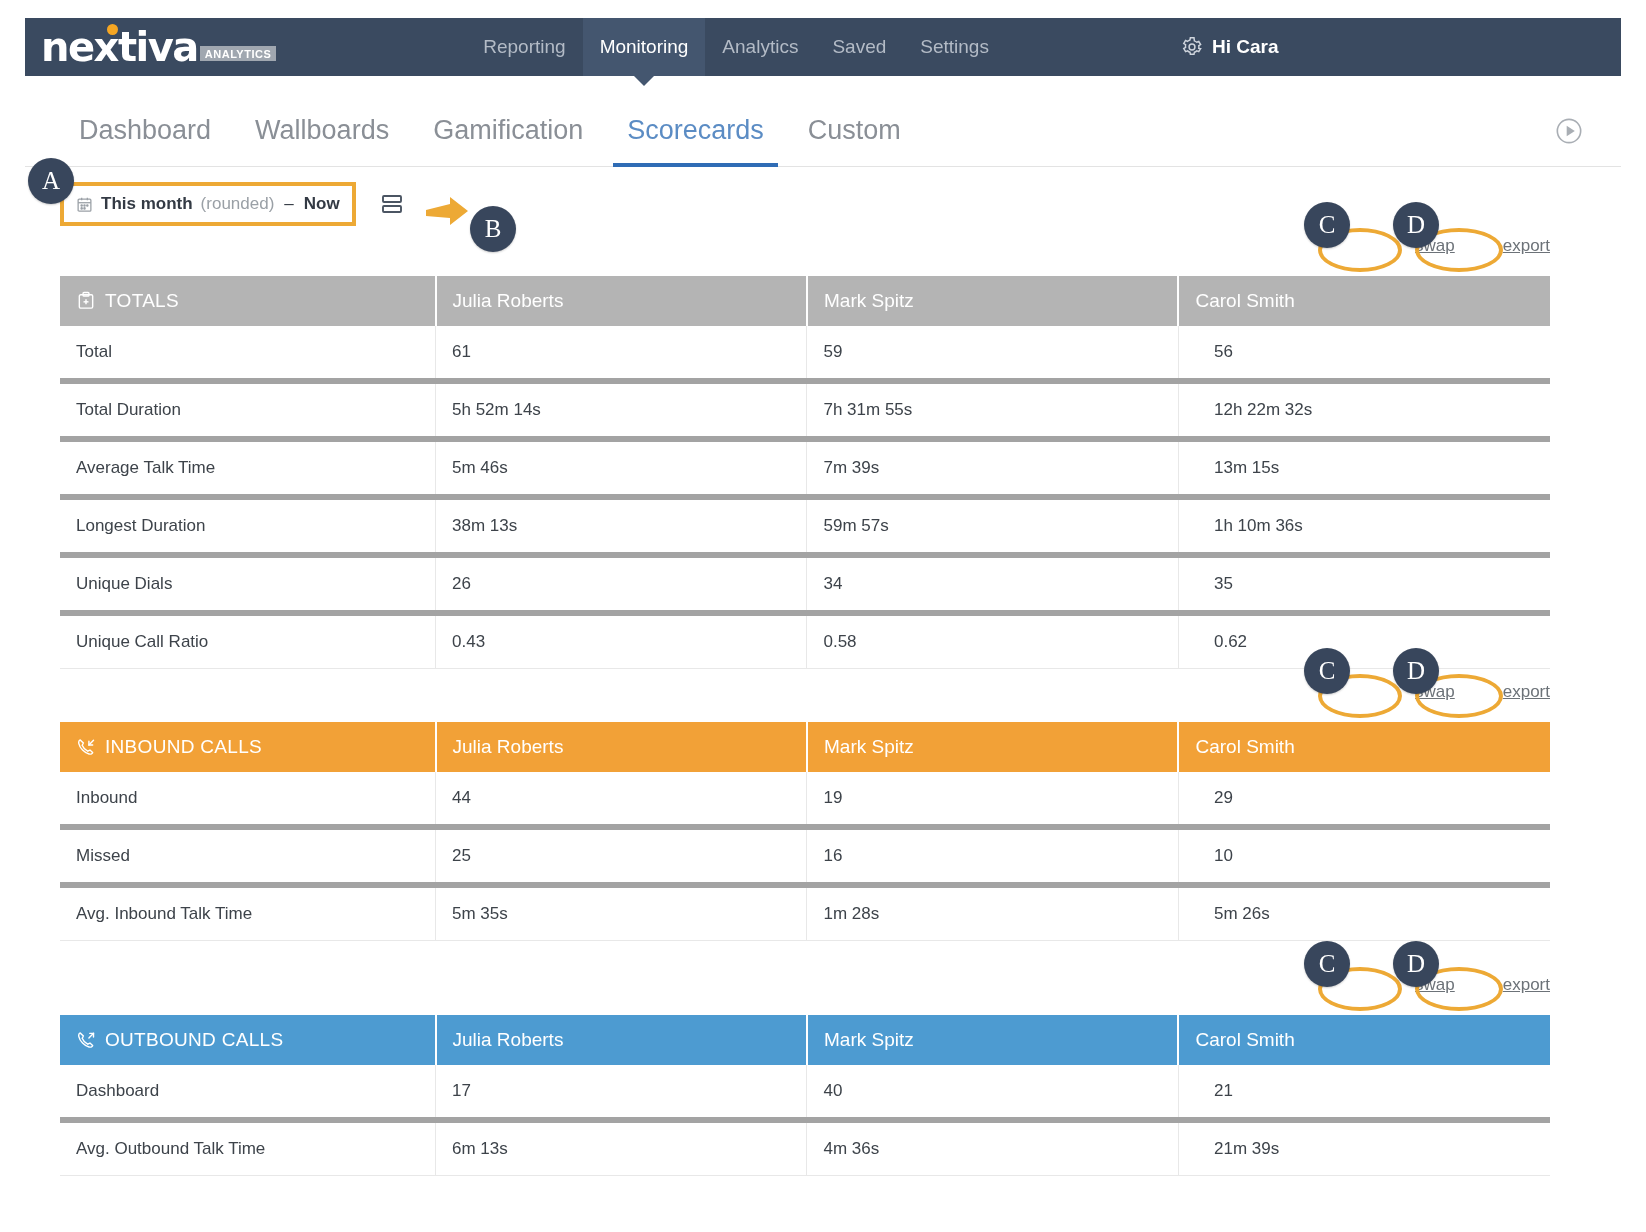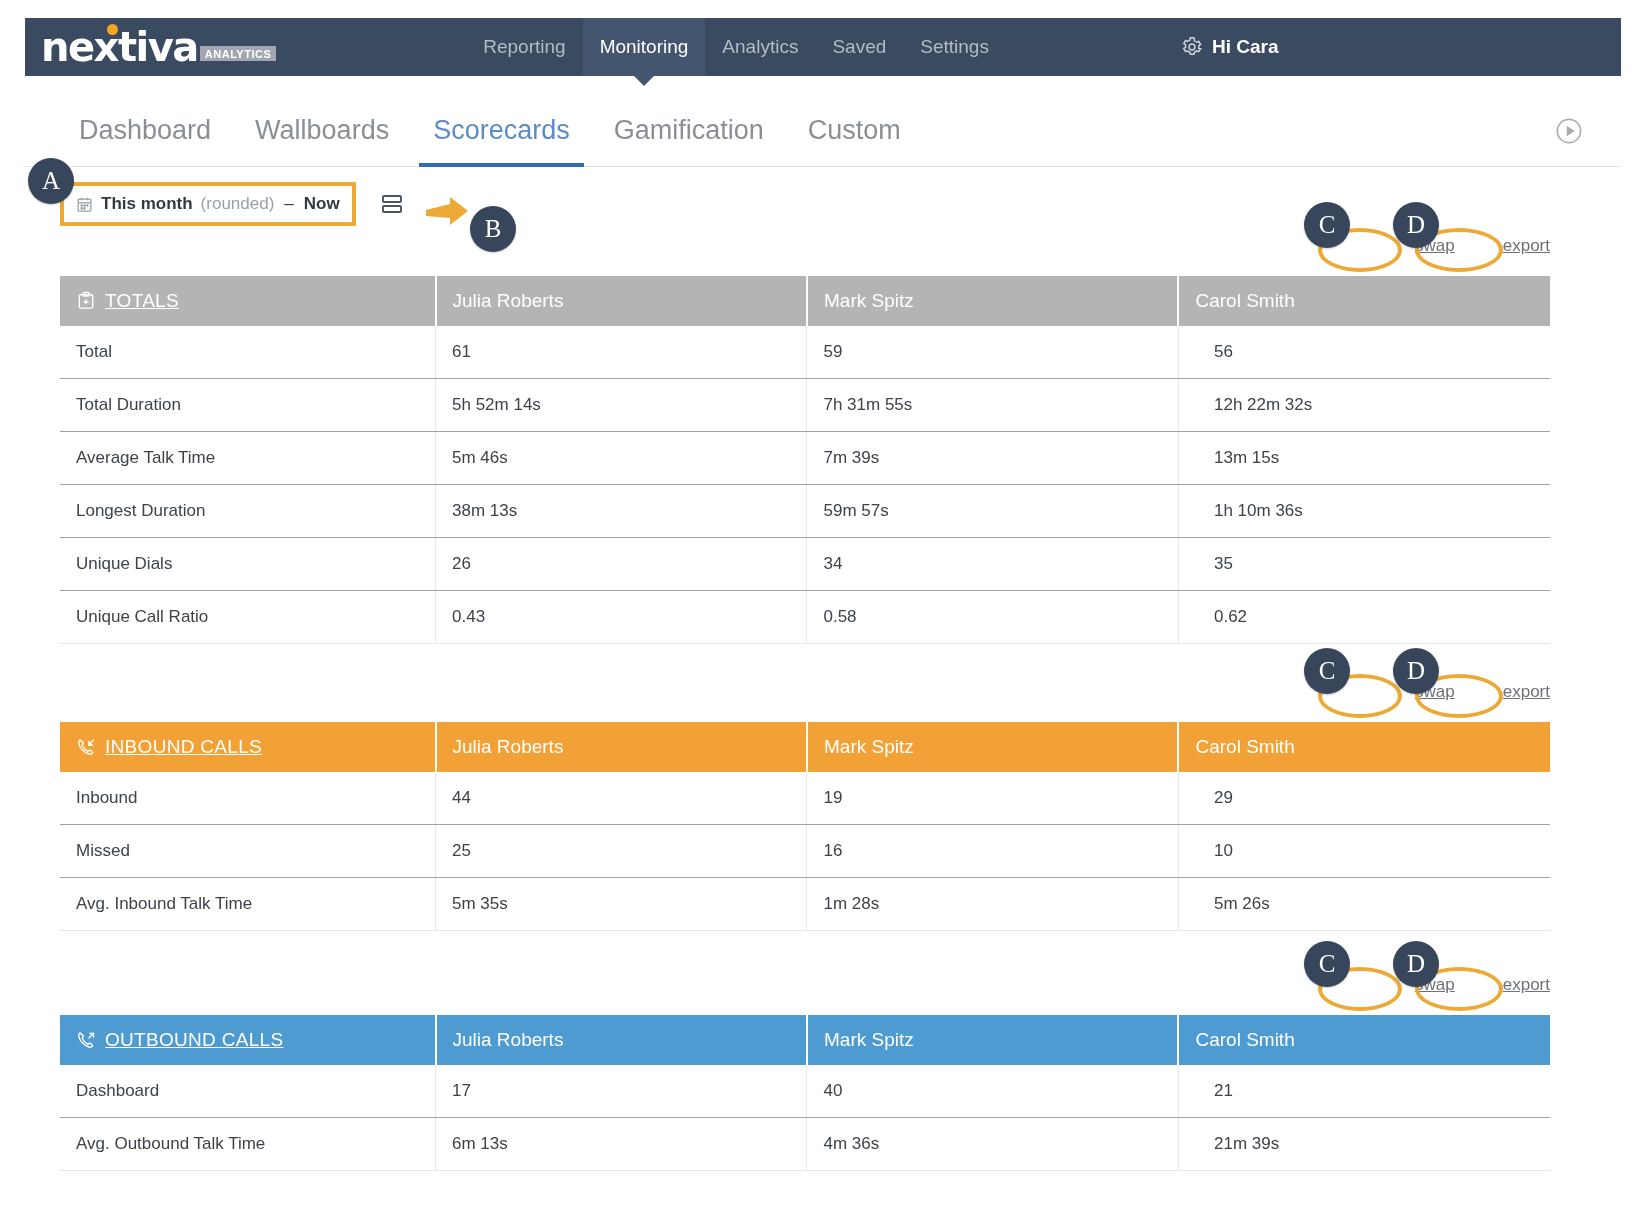--- a/index.html
+++ b/index.html
@@ -103,25 +103,25 @@
   .link {
     font-size: 17px; color: #6c7278; text-decoration: underline; cursor: pointer;
   }
   table.sc { width: 1490px; border-collapse: collapse; table-layout: fixed; }
   table.sc th {
     text-align: left; color: #ffffff; font-size: 19px; font-weight: 400;
     padding: 14px 16px; height: 50px; border-right: 2px solid #ffffff;
     white-space: nowrap;
   }
   table.sc th:last-child { border-right: none; }
-  table.sc th.head-label { font-weight: 400; letter-spacing: 0.3px; text-decoration: underline; }
+  table.sc th.head-label { font-weight: 400; letter-spacing: 0.3px; }
   table.sc th .th-inner { display: flex; align-items: center; gap: 9px; }
   table.sc td {
     font-size: 17px; color: #3d434a; padding: 16px 16px; height: 50px;
-    border-bottom: 1px solid #a3a3a3; border-right: 1px solid #e8e8e8;
+    border-bottom: 6px solid #a3a3a3; border-right: 1px solid #e8e8e8;
     background: #ffffff;
   }
   table.sc td:last-child { border-right: none; padding-left: 35px; }
   table.sc tr:last-child td { border-bottom: 1px solid #e8e8e8; }
   table.sc.totals th { background: #b4b4b4; }
   table.sc.inbound th { background: #f2a137; }
   table.sc.outbound th { background: #4d9bd1; }
   .col-label { width: 375px; }
   .col-data { width: 371px; }
   .hdr-icon { width: 20px; height: 20px; flex: 0 0 auto; }
@@ -153,22 +153,22 @@
           <path d="M19.4 13.5a7.8 7.8 0 0 0 0-3l2-1.2-2-3.4-2.2.9a7.8 7.8 0 0 0-2.6-1.5L14.2 2h-4l-.4 2.3a7.8 7.8 0 0 0-2.6 1.5l-2.2-.9-2 3.4 2 1.2a7.8 7.8 0 0 0 0 3l-2 1.2 2 3.4 2.2-.9a7.8 7.8 0 0 0 2.6 1.5l.4 2.3h4l.4-2.3a7.8 7.8 0 0 0 2.6-1.5l2.2.9 2-3.4z"></path>
         </svg>
       </span>
       <span class="hi-user">Hi Cara</span>
     </div>
   </div>
 
   <div class="subtabs">
     <div class="subtab">Dashboard</div>
     <div class="subtab">Wallboards</div>
+    <div class="subtab">Gamification</div>
     <div class="subtab active">Scorecards</div>
-    <div class="subtab">Gamification</div>
     <div class="subtab">Custom</div>
     <span class="play-btn">
       <svg viewBox="0 0 24 24" width="28" height="28" fill="none" stroke="currentColor" stroke-width="1.4">
         <circle cx="12" cy="12" r="10"></circle>
         <polygon points="10,7.5 17,12 10,16.5" fill="currentColor" stroke="none"></polygon>
       </svg>
     </span>
   </div>
 
   <div class="filterbar">

